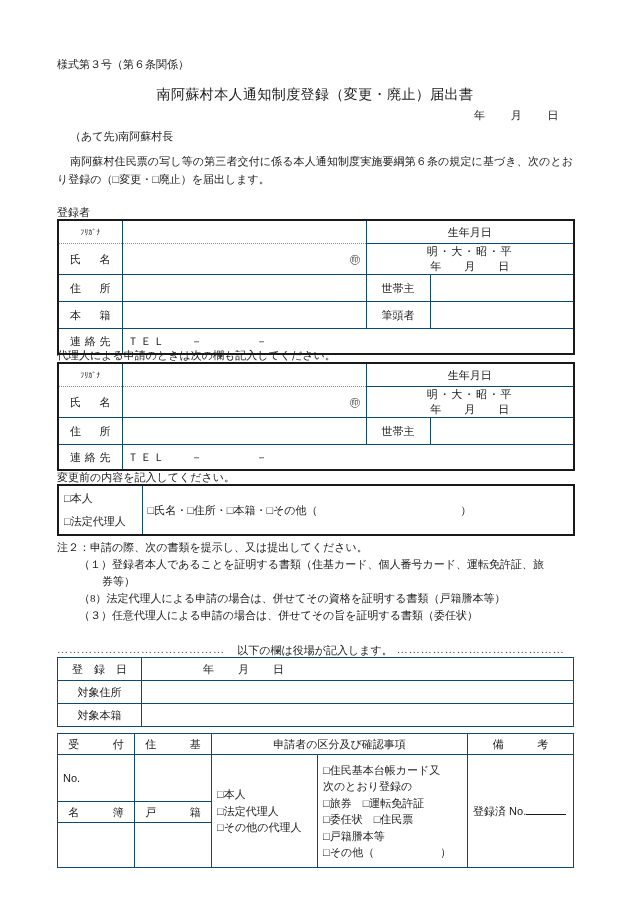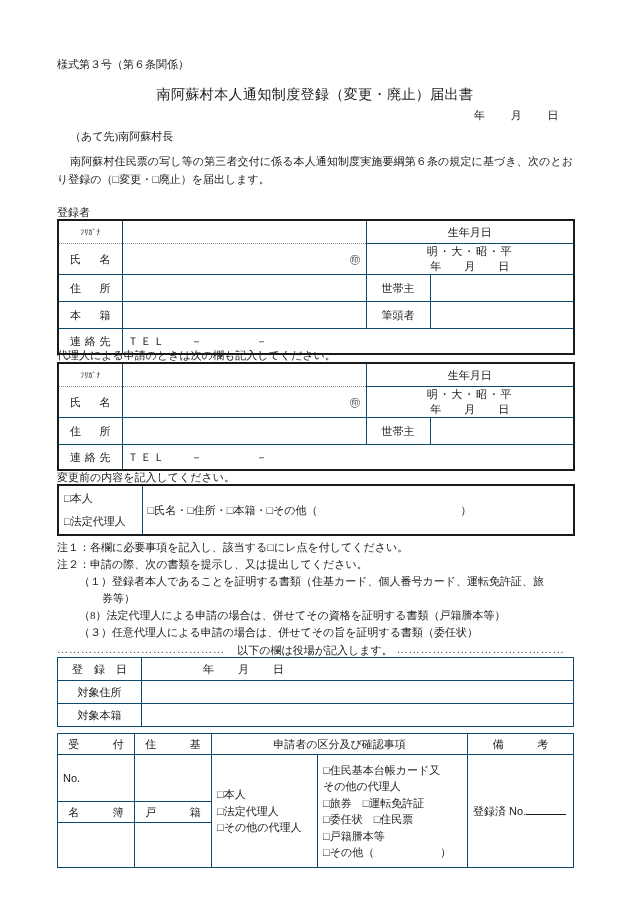--- a/index.html
+++ b/index.html
@@ -224,21 +224,20 @@
             <div>□本人</div>
             <div>□法定代理人</div>
           </td>
           <td>□氏名・□住所・□本籍・□その他（　　　　　　　　　　　　　）</td>
         </tr>
       </tbody>
     </table>
   </div>
 
   <div class="notes" style="top:539px;">
-    <span class="n">注１：各欄に必要事項を記入し、該当する□にレ点を付してください。</span>
     <span class="n">注２：申請の際、次の書類を提示し、又は提出してください。</span>
     <span class="sub">（１）登録者本人であることを証明する書類（住基カード、個人番号カード、運転免許証、旅</span>
     <span class="sub2">券等）</span>
     <span class="sub">（8）法定代理人による申請の場合は、併せてその資格を証明する書類（戸籍謄本等）</span>
     <span class="sub">（３）任意代理人による申請の場合は、併せてその旨を証明する書類（委任状）</span>
   </div>
 
   <div class="office-div" style="top:643px;">
     <span class="dots">……………………………………</span>
     <span class="dtxt">以下の欄は役場が記入します。</span>
@@ -289,21 +288,21 @@
         <tr>
           <td style="height:46px;" class="nums"><span>No.</span></td>
           <td style="height:46px;"></td>
           <td rowspan="3" class="chk">
             <div>□本人</div>
             <div>□法定代理人</div>
             <div>□その他の代理人</div>
           </td>
           <td rowspan="3" class="chk">
             <div>□住民基本台帳カード又</div>
-            <div>その他の代理人</div>
+            <div>次のとおり登録の</div>
             <div>□旅券　□運転免許証</div>
             <div>□委任状　□住民票</div>
             <div>□戸籍謄本等</div>
             <div>□その他（　　　　　　）</div>
           </td>
           <td rowspan="3">
             <span class="nums">登録済 No.</span><span class="underline-blank"></span>
           </td>
         </tr>
         <tr>

